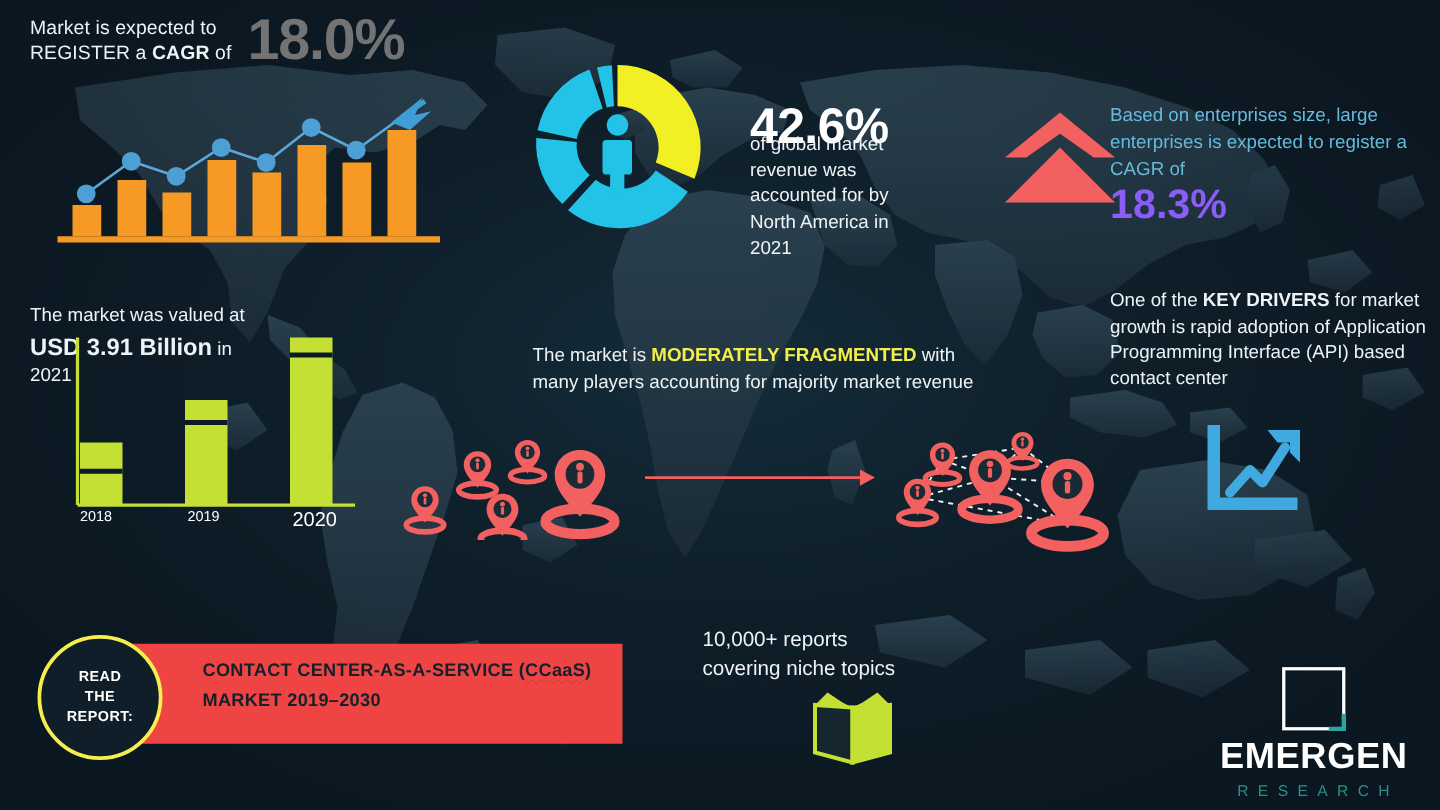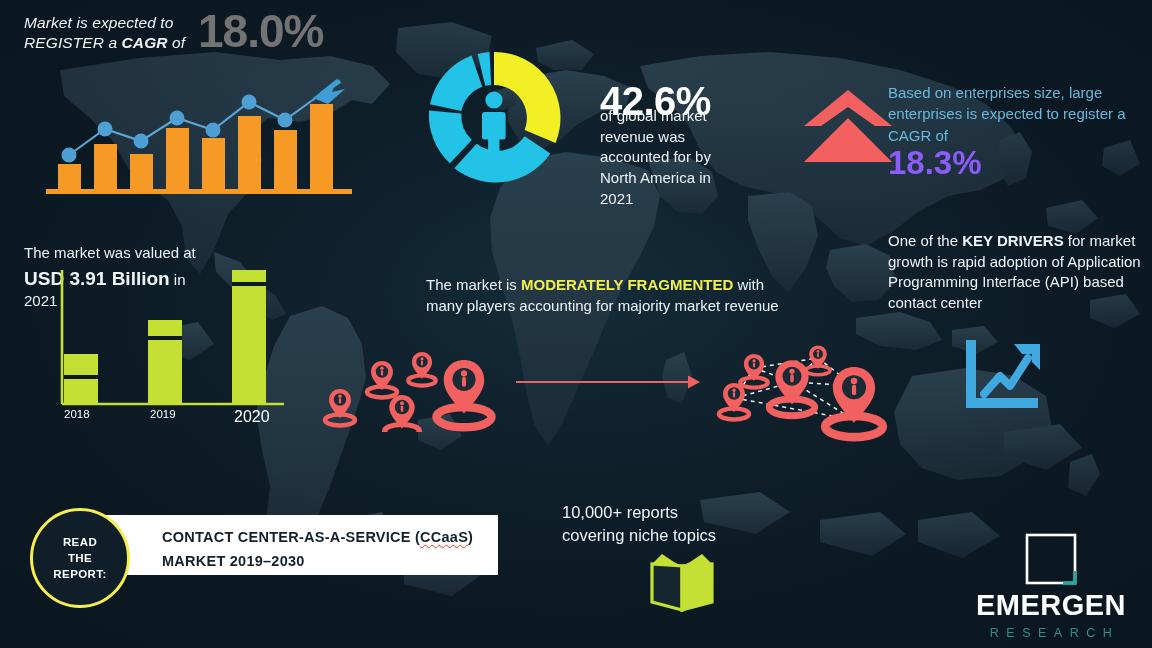--- a/index.html
+++ b/index.html
@@ -44,22 +44,22 @@
   }
   .t-body { font-size: 15px; line-height: 1.38; }
   .t-body .b { font-weight: bold; margin-top: 24px; }
   .hl-yellow { color: #f2ef4a; font-weight: bold; }
   .blue-body { color: #67b9dd; font-size: 15px; line-height: 1.42; }
   .blue-num { color: #8b5cf6; font-size: 33px; font-weight: bold; line-height: 1.05; }
   .pct-42 { font-size: 40px; font-weight: bold; color: #ffffff; line-height: 1; letter-spacing: -.5px; }
 
   
   #cta-bar {
-    left: 100px; top: 515px; width: 398px; height: 60px;
-    background: #ffffff;
+    left: 100px; top: 515px; width: 398px; height: 80px;
+    background: #ef4444;
   }
   #cta-bar .line {
     color: #14202a; font-size: 14.5px; font-weight: bold; letter-spacing: .25px;
   }
   #cta-bar .inner { padding: 14px 0 0 62px; }
   #cta-bar .line2 { margin-top: 8px; }
   .squiggle {
     text-decoration: underline;
     text-decoration-color: #e23b2e;
     text-decoration-style: wavy;
@@ -171,21 +171,21 @@
       <path d="M340 520 L382 512 L396 534 L370 550 L340 540 Z"></path>
       <path d="M404 560 L460 552 L482 574 L452 596 L404 584 Z"></path>
       <path d="M700 500 L760 492 L790 512 L756 534 L704 522 Z"></path>
       <path d="M820 520 L880 512 L906 534 L872 556 L820 542 Z"></path>
       <path d="M918 520 L972 512 L1000 536 L962 558 L918 542 Z"></path>
       <path d="M1004 432 L1060 424 L1082 448 L1046 470 L1004 456 Z"></path>
     </g>
   </svg>
   <div id="vignette"></div>
 
-  <div class="abs txt t-head" style="left:24px; top:13px; width:190px;font-style:italic;">
+  <div class="abs txt t-head" style="left:24px; top:13px; width:190px;">
     <div>Market is expected to</div>
     <div class="nowrap"><span>REGISTER a </span><span class="b">CAGR</span><span> of</span></div>
   </div>
   <div class="abs bignum" style="left:198px; top:8px;">18.0%</div>
 
   <svg class="abs" style="left:42px; top:72px;" width="320" height="126" aria-hidden="true">
     <g fill="#f79a25">
       <rect x="16" y="92" width="23" height="25"></rect>
       <rect x="52" y="72" width="23" height="45"></rect>
       <rect x="88" y="82" width="23" height="35"></rect>

